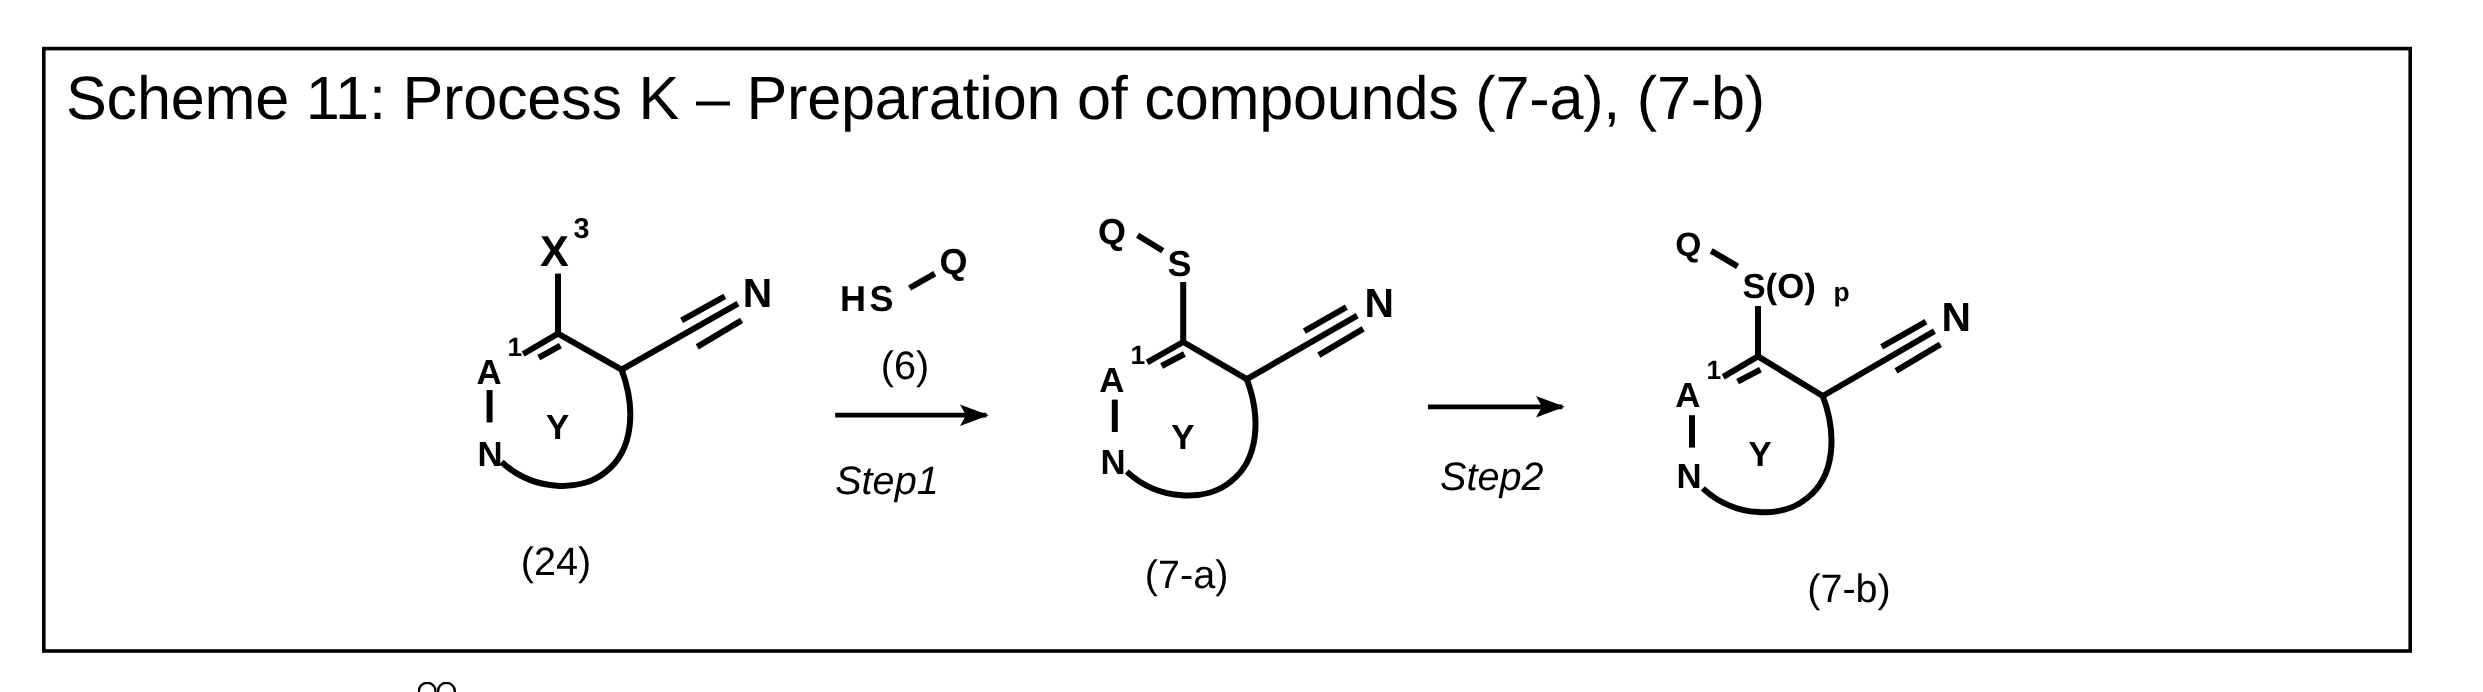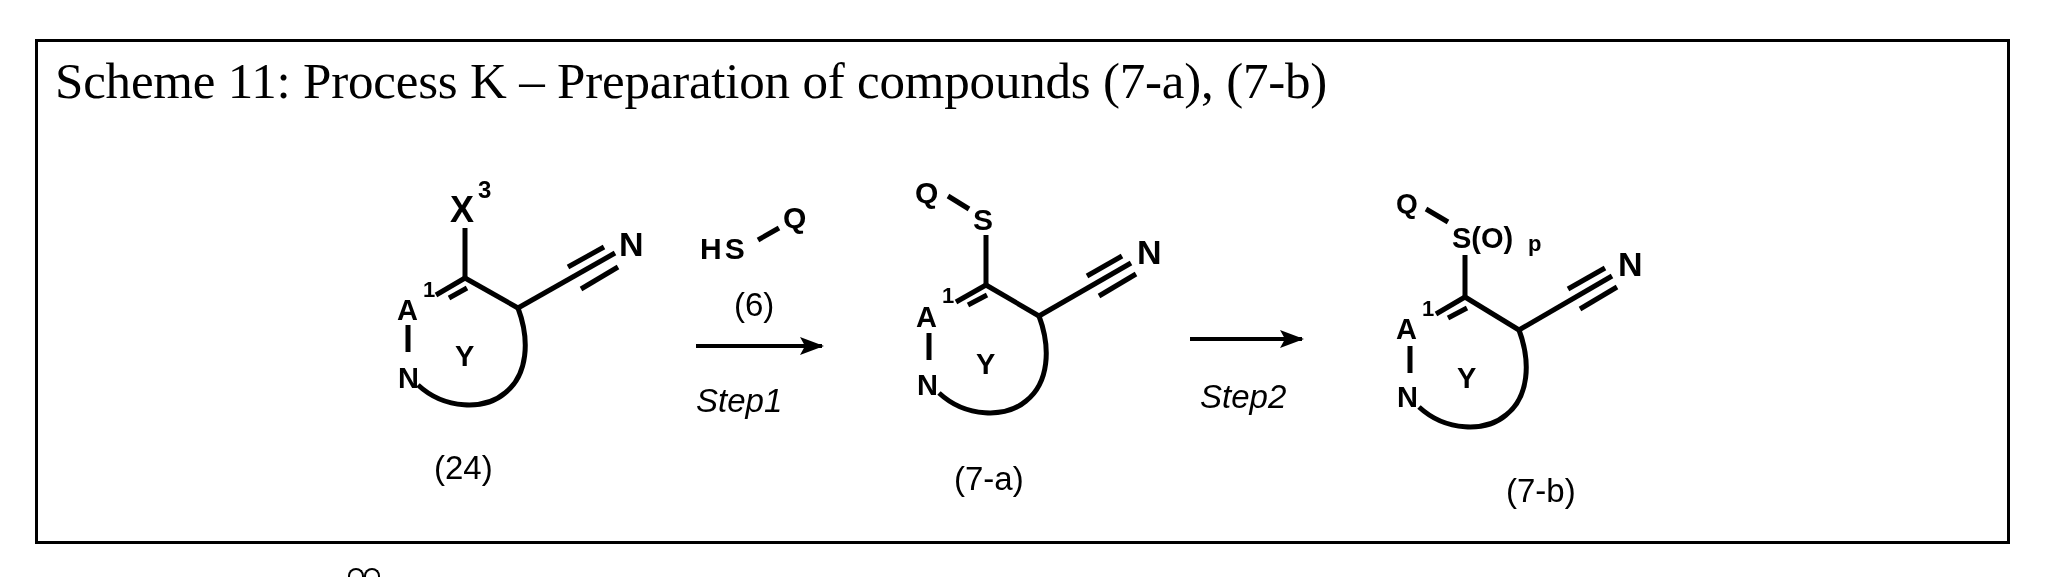--- a/index.html
+++ b/index.html
@@ -4,21 +4,21 @@
 <style>
   html, body { margin: 0; padding: 0; background: #ffffff; }
   body { width: 2069px; height: 577px; position: relative; overflow: hidden; }
   .frame {
     position: absolute; left: 35px; top: 39px;
     width: 1969px; height: 499px;
     border: 3px solid #000000; box-sizing: content-box;
   }
   .title {
     position: absolute; left: 55px; top: 52px;
-    font-family: Liberation Serif, serif;
+    font-family: Liberation Sans, sans-serif;
     font-size: 51px; color: #000; white-space: nowrap; letter-spacing: -0.2px;
   }
   svg.scheme { position: absolute; left: 0; top: 0; }
   .atom { font-family: "Liberation Sans", "DejaVu Sans", sans-serif; font-weight: bold; fill: #000; }
   .lbl  { font-family: "Liberation Sans", "DejaVu Sans", sans-serif; font-weight: normal; fill: #000; }
   .step { font-family: "Liberation Sans", "DejaVu Sans", sans-serif; font-style: italic; fill: #000; }
   .bond { stroke: #000; stroke-width: 5; fill: none; stroke-linecap: butt; }
   .ring { stroke: #000; stroke-width: 5; fill: none; }
   .clipped-fragment {
     position: absolute; left: 348px; top: 568px; width: 40px; height: 9px; overflow: hidden;

